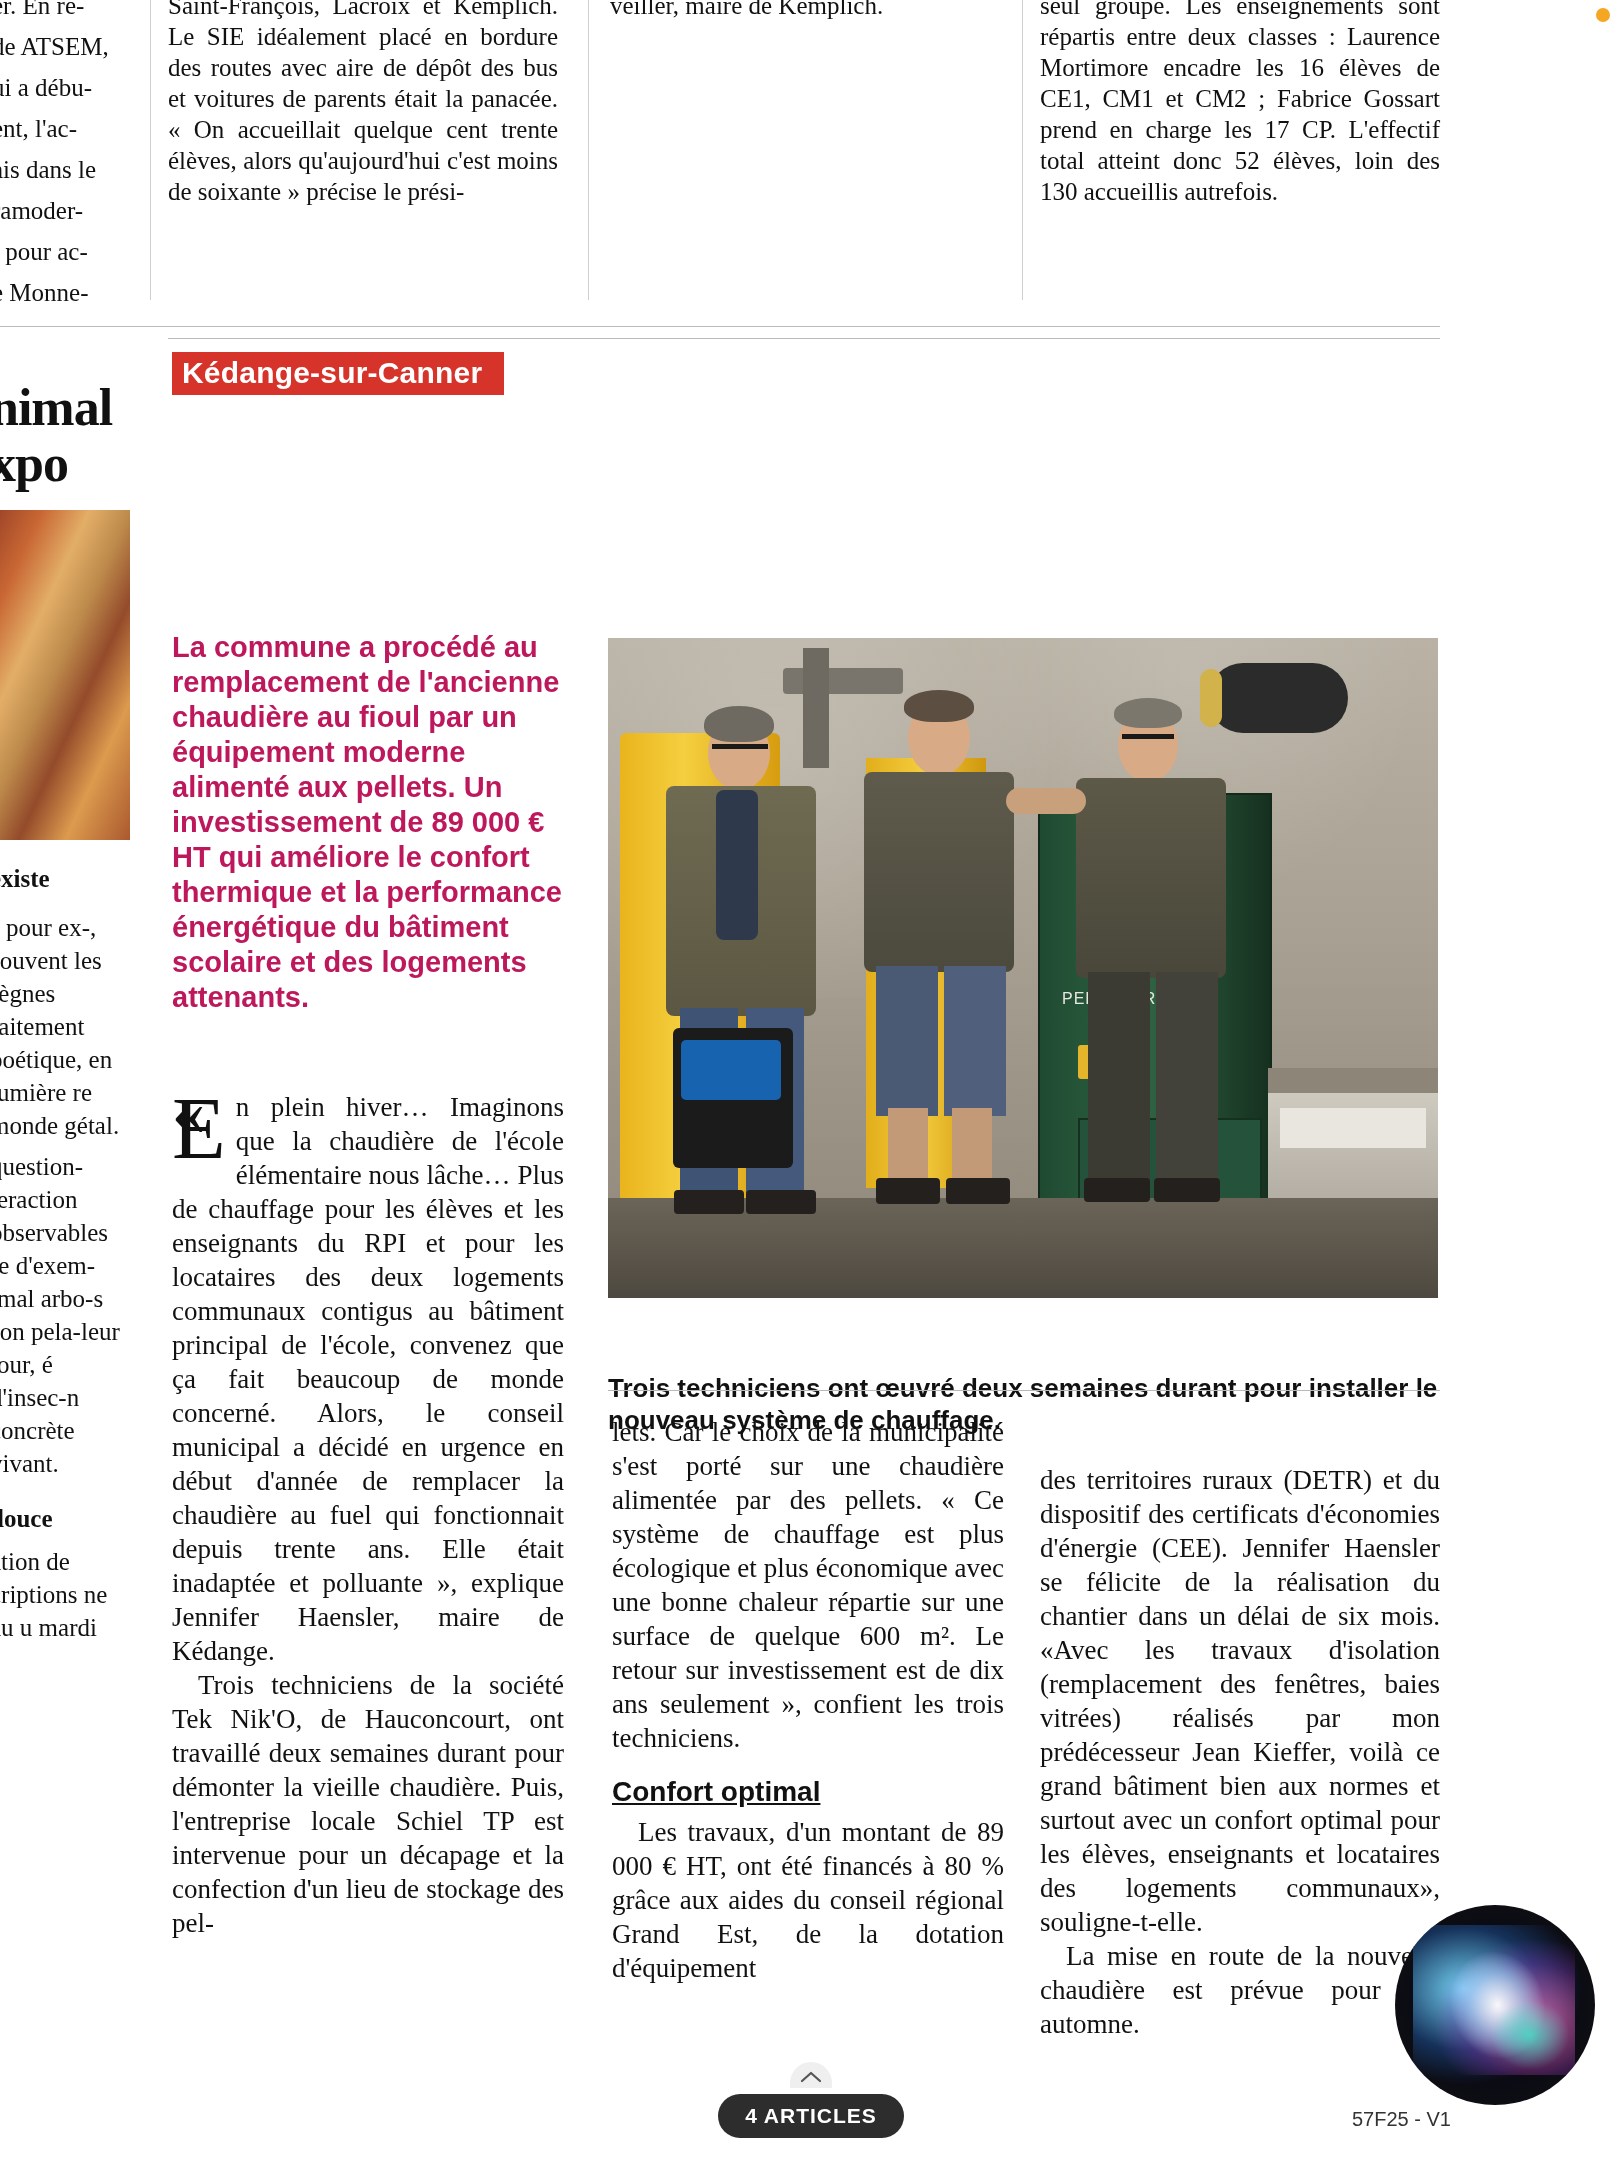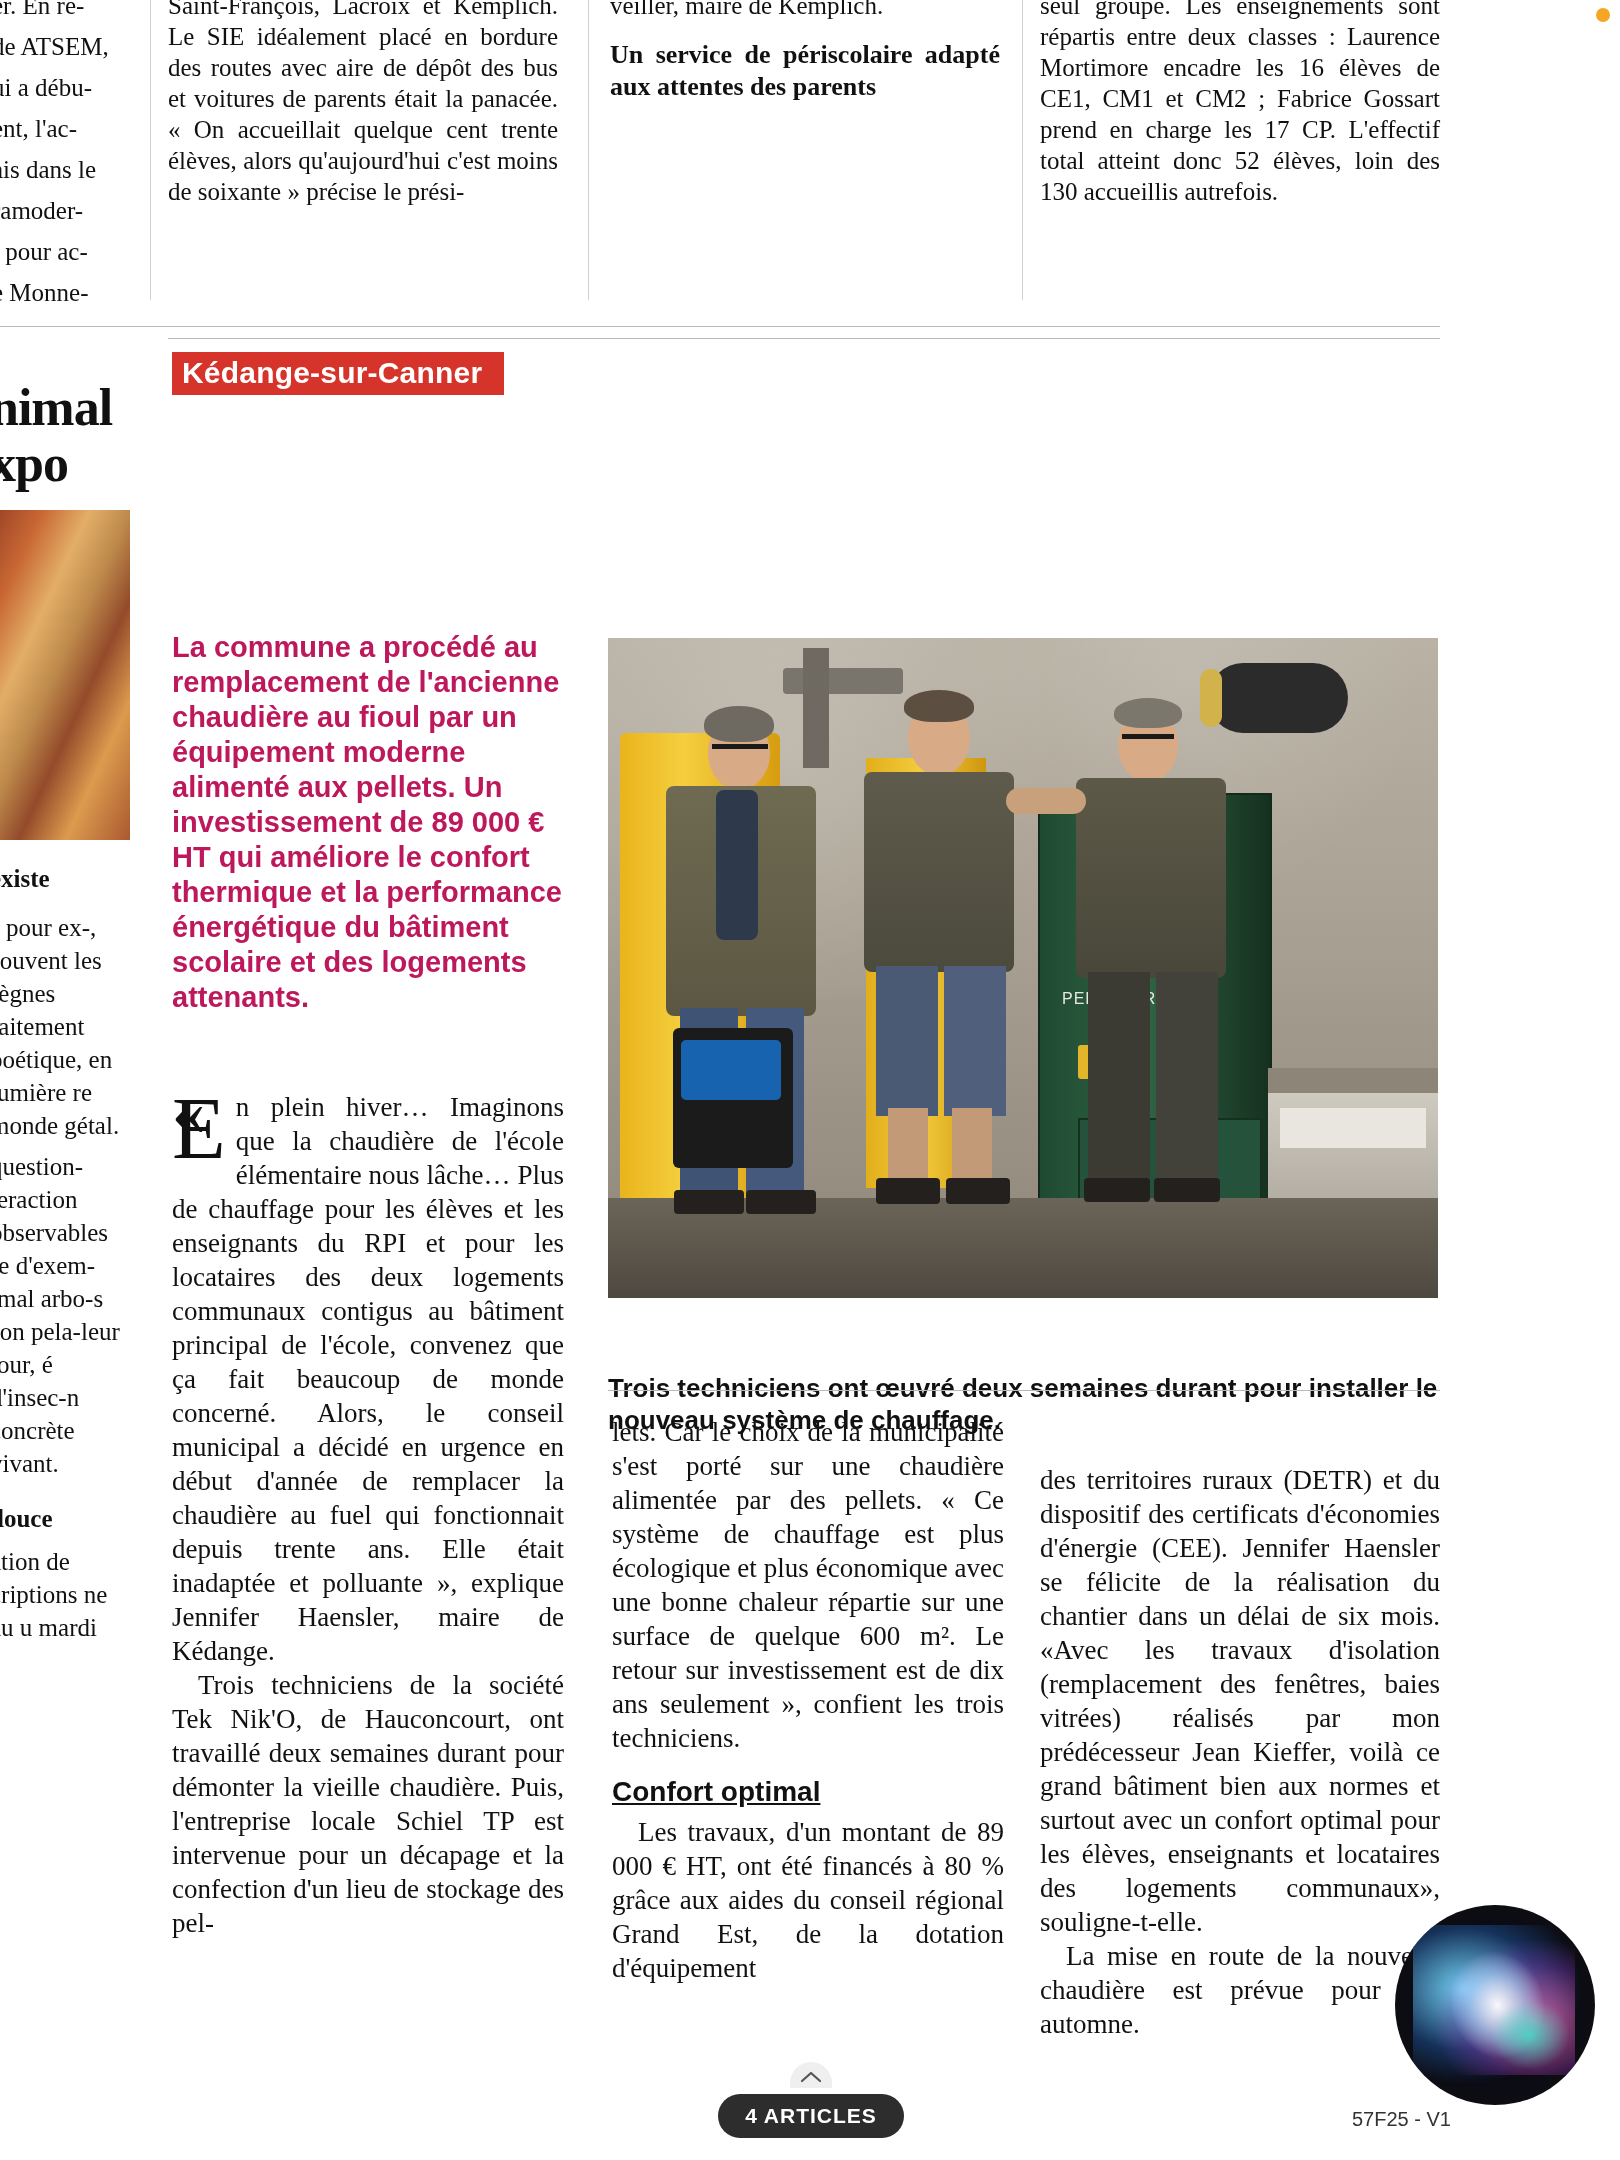--- a/index.html
+++ b/index.html
@@ -136,21 +136,20 @@
       <p>e Monne-</p>
       <p>guerite,</p>
     </div>
 
     <div class="topcol c2">
       <p>Saint-François, Lacroix et Kemplich. Le SIE idéalement placé en bordure des routes avec aire de dépôt des bus et voitures de parents était la panacée. « On accueillait quelque cent trente élèves, alors qu'aujourd'hui c'est moins de soixante » précise le prési-</p>
     </div>
 
     <div class="topcol c3">
       <p>veiller, maire de Kemplich.</p>
-      <div class="subhead">Un service de périscolaire adapté aux attentes des parents</div>
     </div>
 
     <div class="topcol c4">
       <p>seul groupe. Les enseignements sont répartis entre deux classes : Laurence Mortimore encadre les 16 élèves de CE1, CM1 et CM2 ; Fabrice Gossart prend en charge les 17 CP. L'effectif total atteint donc 52 élèves, loin des 130 accueillis autrefois.</p>
     </div>
   </div>
 
   <div class="rule-h" style="left:0px;top:326px;width:1440px;"></div>
   <div class="rule-h" style="left:168px;top:338px;width:1272px;"></div>
 

